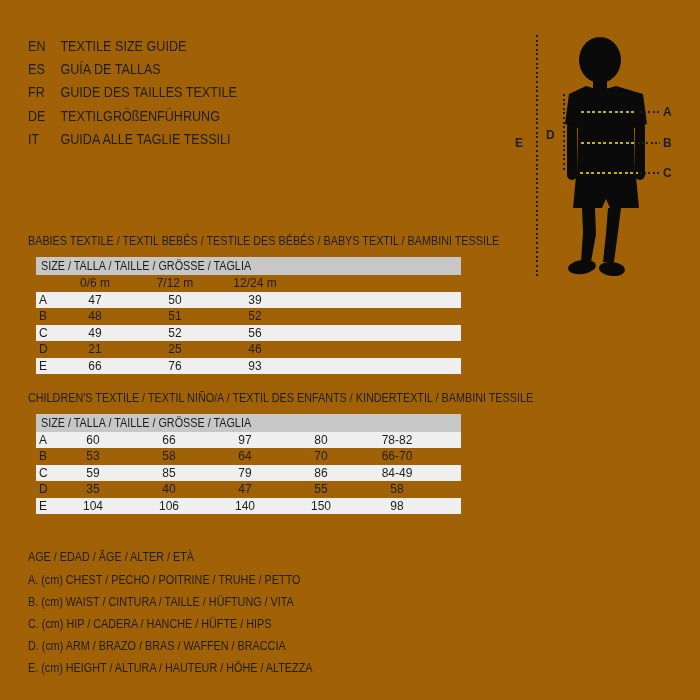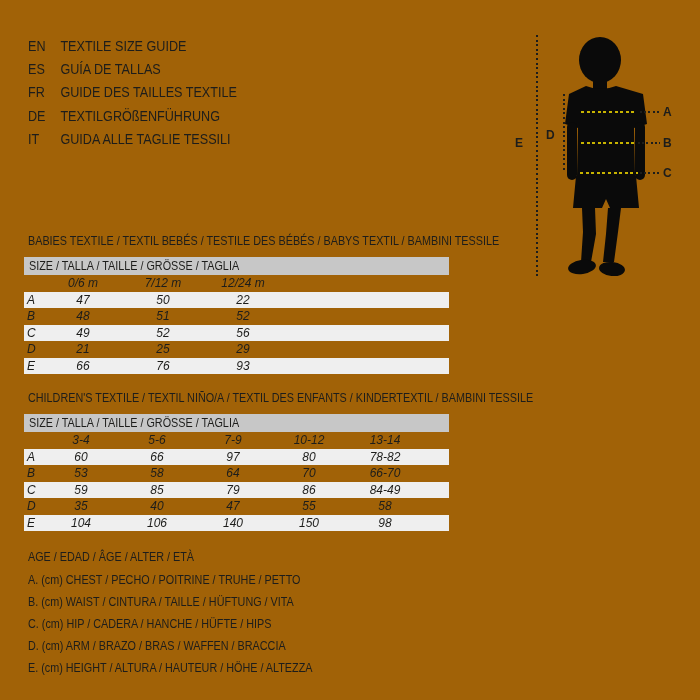--- a/index.html
+++ b/index.html
@@ -23,23 +23,23 @@
   
   #figure{position:absolute;left:0;top:0;width:700px;height:300px;}
   #child-svg{position:absolute;left:553px;top:36px;}
   .vdot{position:absolute;width:1.5px;background:repeating-linear-gradient(180deg,var(--ink) 0 2px,transparent 2px 4.6px);}
   .ydash{position:absolute;height:2px;background:repeating-linear-gradient(90deg,var(--yellow) 0 3px,transparent 3px 5.6px);}
   .hdot{position:absolute;height:1.5px;background:repeating-linear-gradient(90deg,var(--ink) 0 2px,transparent 2px 4.2px);}
   .mlabel{position:absolute;font-size:12px;font-weight:700;line-height:14px;}
 
   
   .sec-title{position:absolute;left:28px;font-size:12px;line-height:14px;}
-  .tblwrap{position:absolute;left:24px;width:425px;}
+  .tblwrap{position:absolute;left:36px;width:425px;}
   .size-bar{height:18px;line-height:18px;background:var(--bar);font-size:12px;padding-left:5px;box-sizing:border-box;}
-  table.szt{border-collapse:collapse;table-layout:fixed;width:425px;font-size:12px;font-style:italic;}
+  table.szt{border-collapse:collapse;table-layout:fixed;width:425px;font-size:12px;}
   table.szt td{padding:0;height:16.4px;line-height:16.4px;text-align:center;overflow:hidden;}
   table.szt td.rl{text-align:left;padding-left:3px;}
   table.szt tr.hdr td{height:17px;line-height:17px;}
   table.szt tr.alt{background:var(--alt);}
 
   
   .legend-line{position:absolute;left:28px;font-size:12px;line-height:14px;}
 </style>
 </head>
 <body>
@@ -120,42 +120,42 @@
         <td class="rl"></td>
         <td>0/6 m</td>
         <td>7/12 m</td>
         <td>12/24 m</td>
         <td></td>
       </tr>
       <tr class="alt">
         <td class="rl">A</td>
         <td>47</td>
         <td>50</td>
-        <td>22</td>
+        <td>39</td>
         <td></td>
       </tr>
       <tr>
         <td class="rl">B</td>
         <td>48</td>
         <td>51</td>
         <td>52</td>
         <td></td>
       </tr>
       <tr class="alt">
         <td class="rl">C</td>
         <td>49</td>
         <td>52</td>
         <td>56</td>
         <td></td>
       </tr>
       <tr>
         <td class="rl">D</td>
         <td>21</td>
         <td>25</td>
-        <td>29</td>
+        <td>46</td>
         <td></td>
       </tr>
       <tr class="alt">
         <td class="rl">E</td>
         <td>66</td>
         <td>76</td>
         <td>93</td>
         <td></td>
       </tr>
     </tbody>
@@ -171,29 +171,20 @@
       <colgroup>
           <col style="width:19px">
           <col style="width:76px">
           <col style="width:76px">
           <col style="width:76px">
           <col style="width:76px">
           <col style="width:76px">
           <col>
         </colgroup>
       <tbody>
-          <tr class="hdr">
-        <td class="rl"></td>
-        <td>3-4</td>
-        <td>5-6</td>
-        <td>7-9</td>
-        <td>10-12</td>
-        <td>13-14</td>
-        <td></td>
-      </tr>
       <tr class="alt">
         <td class="rl">A</td>
         <td>60</td>
         <td>66</td>
         <td>97</td>
         <td>80</td>
         <td>78-82</td>
         <td></td>
       </tr>
       <tr>

